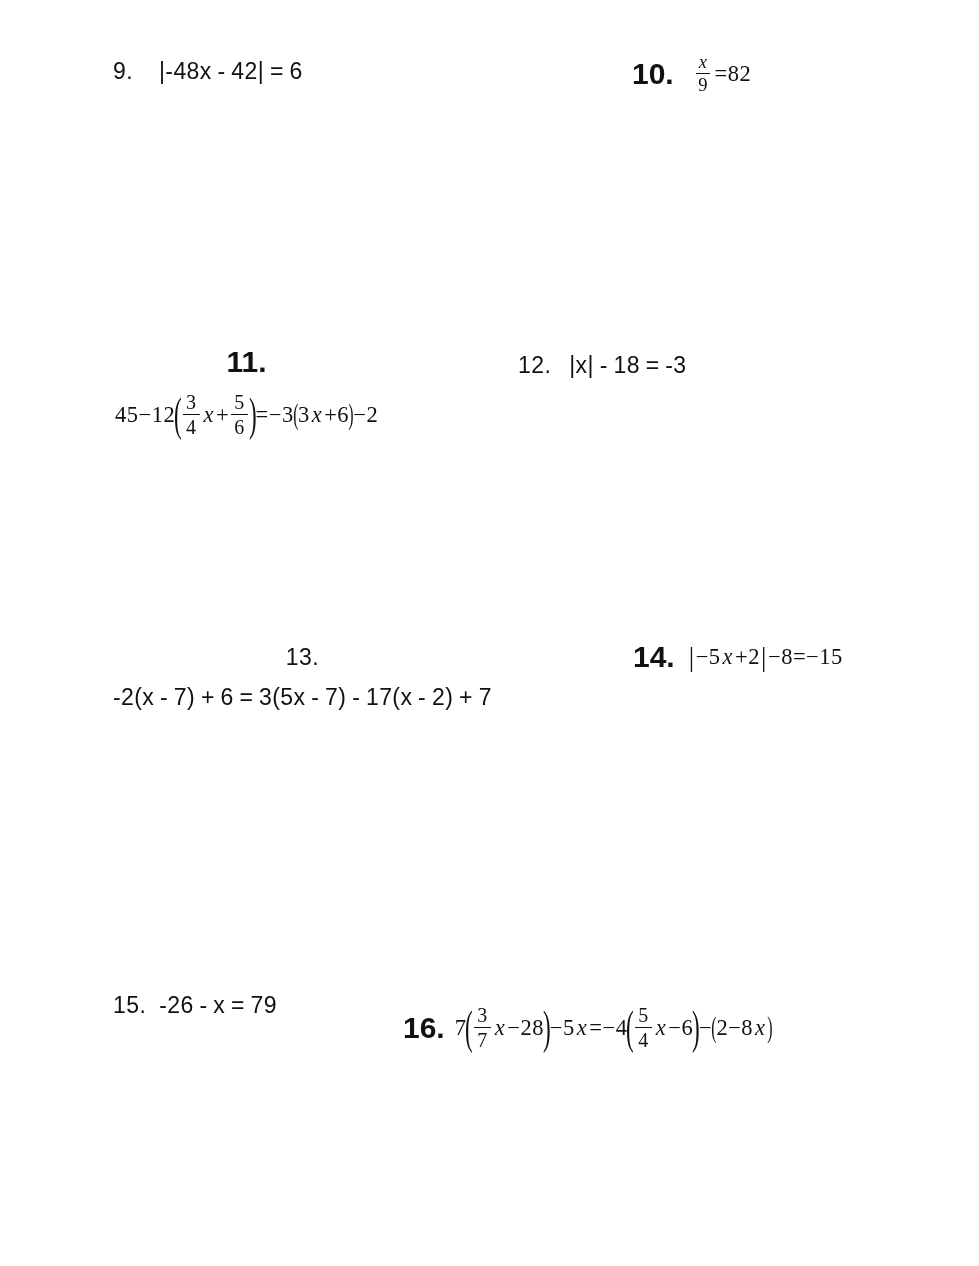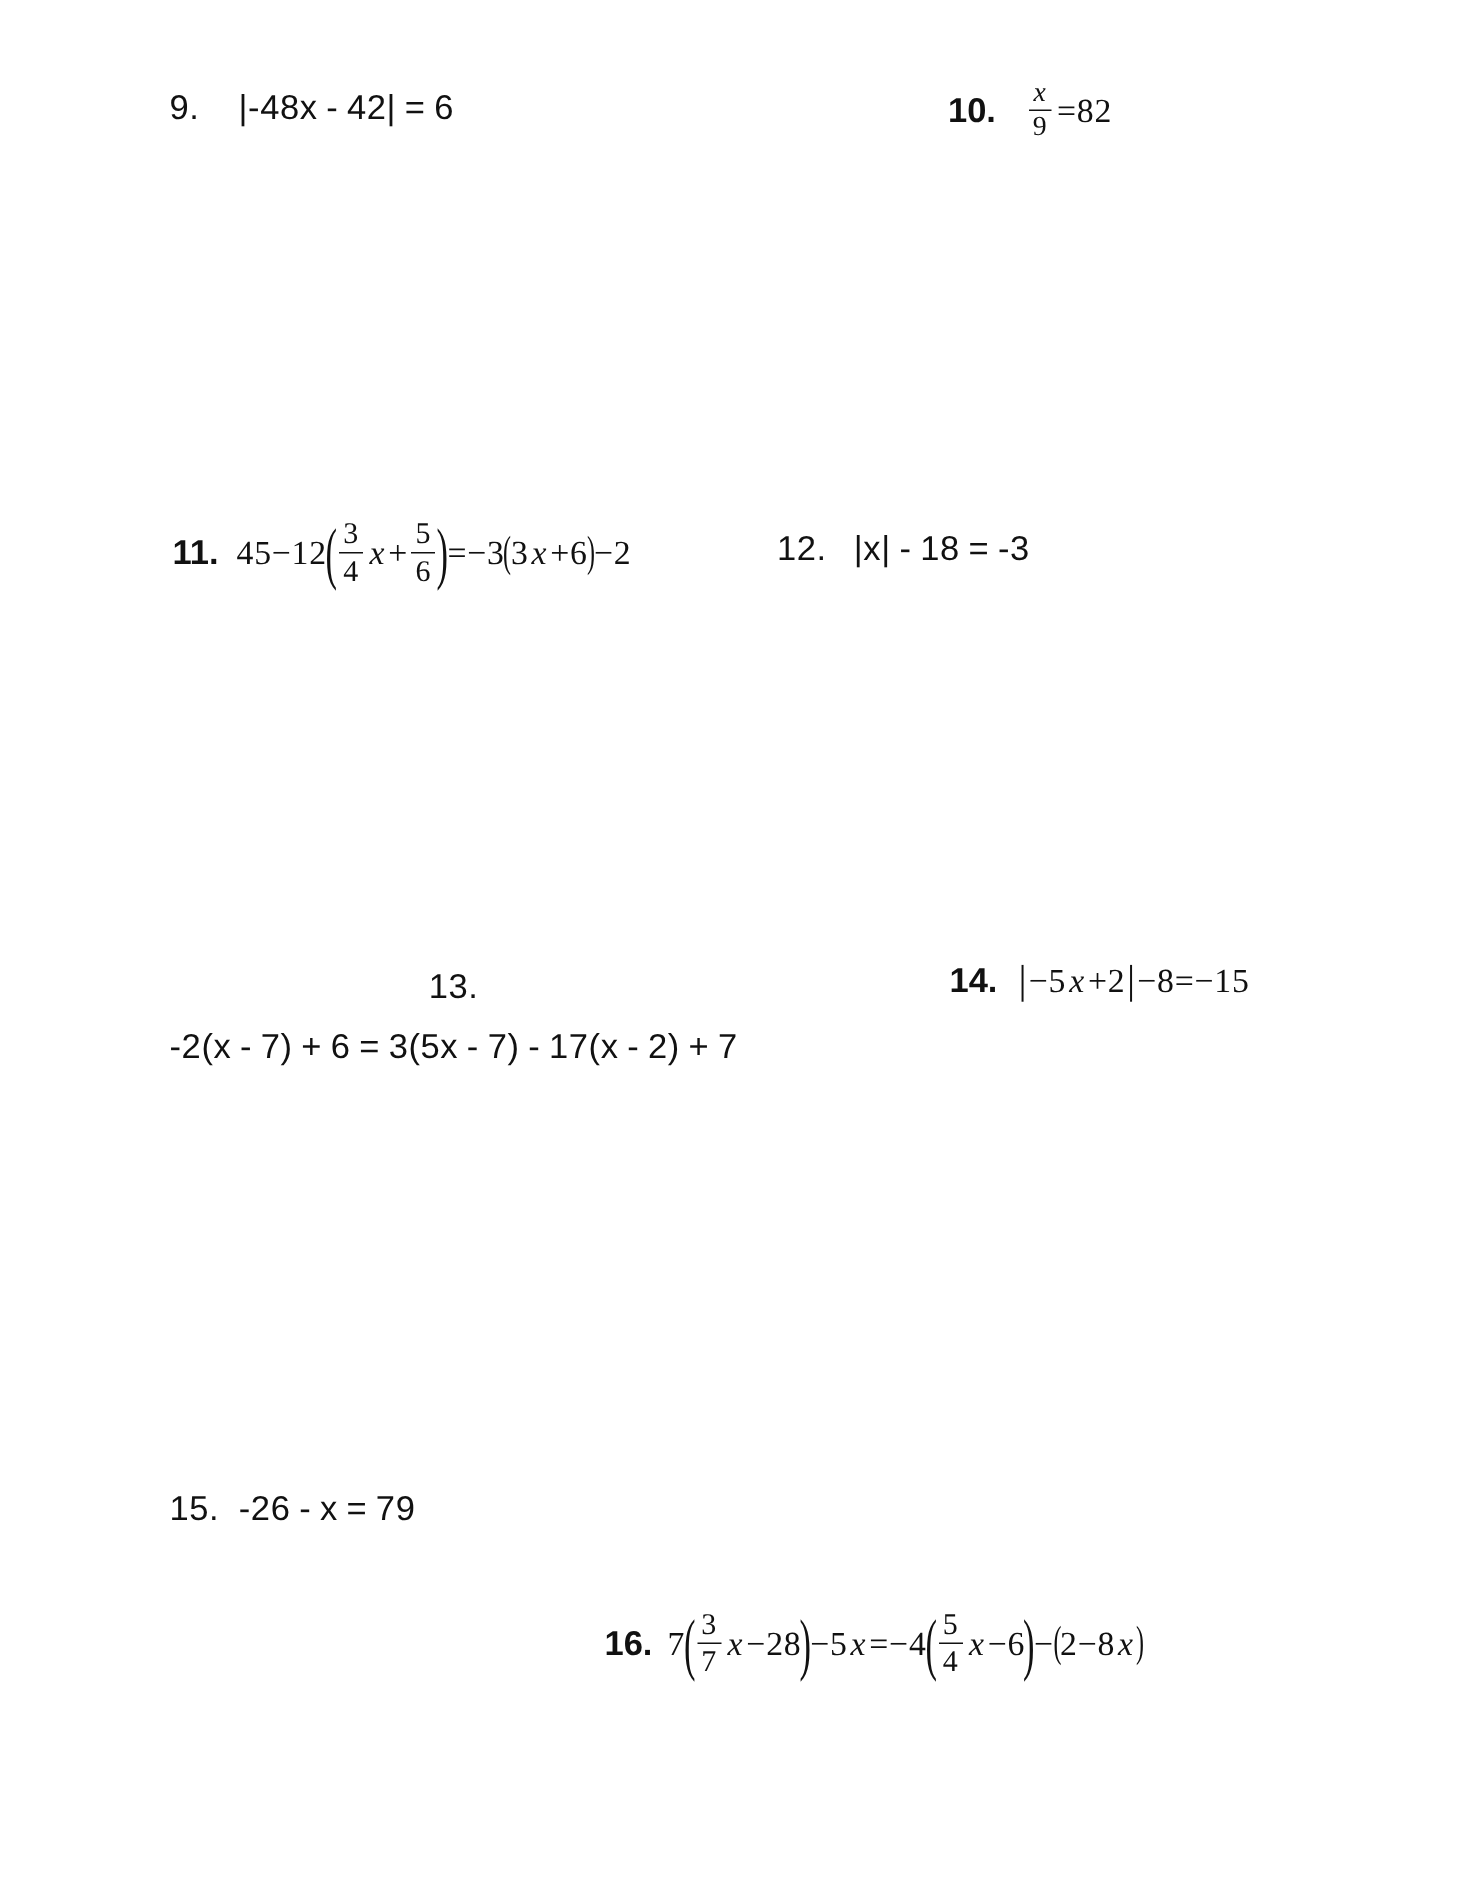--- a/index.html
+++ b/index.html
@@ -27,21 +27,21 @@
     font-size: 23px;
     letter-spacing: 0.4px;
     word-spacing: -1px;
     color: #111111;
   }
 
   
   .mnum {
     font-family: "Liberation Sans", sans-serif;
     font-weight: 600;
-    font-size: 23px;
+    font-size: 30px;
     color: #111111;
   }
 
   
   .math {
     font-family: "Liberation Serif", serif;
     font-size: 22.5px;
     letter-spacing: 0.5px;
     color: #111111;
   }
@@ -83,26 +83,26 @@
   .vbar {
     display: inline-block;
     font-size: 27px;
     line-height: 1;
     margin: 0 1px;
   }
 
   
   #p9  { left: 113px; top: 58px;   gap: 26px; }
   #p10 { left: 632px; top: 52px;   gap: 18px; }
-  #p11 { left: 115px; top: 345px;  gap: 12px; }
+  #p11 { left: 115px; top: 345px;  gap: 12px; flex-direction: column; }
   #p12 { left: 518px; top: 352px;  gap: 18px; }
   #p13 { left: 113px; top: 644px;  gap: 13px; flex-direction: column; }
   #p14 { left: 633px; top: 640px;  gap: 13px; text-align: right; }
   #p15 { left: 113px; top: 992px; gap: 13px; }
-  #p16 { left: 403px; top: 1072px; gap: 10px; justify-content: space-between; }
+  #p16 { left: 403px; top: 1004px; gap: 10px; justify-content: space-between; }
 </style>
 </head>
 <body>
 
 <div class="page">
 
   <div class="problem" id="p9">
     <span class="hand">9.</span>
     <span class="hand">|-48x - 42| = 6</span>
   </div>

